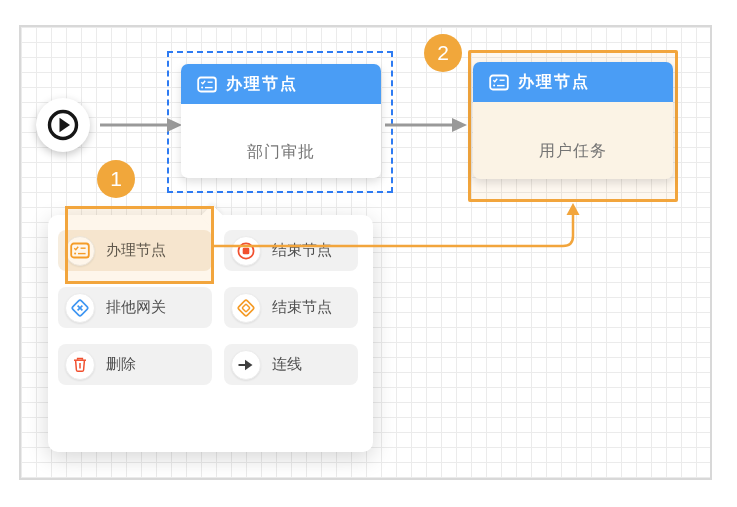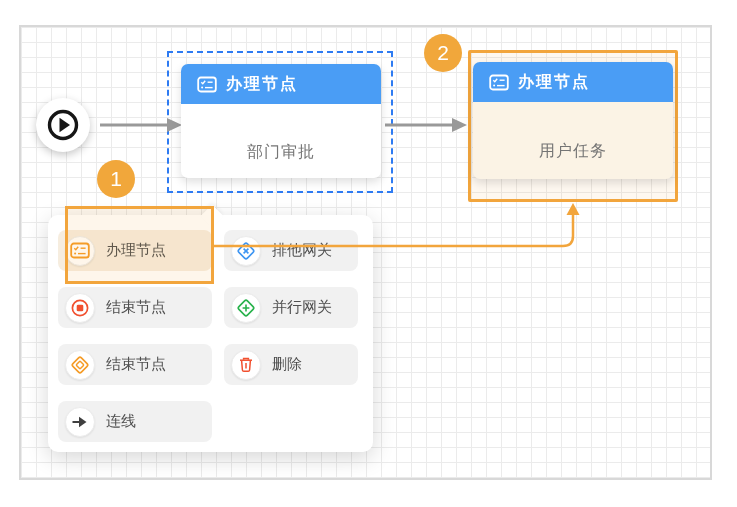--- a/index.html
+++ b/index.html
@@ -181,46 +181,37 @@
           <circle cx="5.1" cy="11.6" r="1" fill="var(--icon-orange)"></circle>
           <line x1="8" y1="11.6" x2="15.6" y2="11.6" stroke="var(--icon-orange)" stroke-width="1.4"></line>
         </svg>
       </span>
       <span>办理节点</span>
     </div>
 
     <div class="menu-item">
       <span class="icon-circle">
         <svg width="20" height="20" viewBox="0 0 20 20">
+          <circle cx="10" cy="10" r="7.6" fill="none" stroke="var(--icon-red)" stroke-width="1.7"></circle>
+          <rect x="6.7" y="6.7" width="6.6" height="6.6" rx="1.4" fill="var(--icon-red)"></rect>
+        </svg>
+      </span>
+      <span>结束节点</span>
+    </div>
+
+    <div class="menu-item">
+      <span class="icon-circle">
+        <svg width="20" height="20" viewBox="0 0 20 20">
           <rect x="4" y="4" width="12" height="12" rx="2" fill="none" stroke="var(--icon-blue)" stroke-width="1.6" transform="rotate(45 10 10)"></rect>
           <path d="M7.6,7.6 L12.4,12.4 M12.4,7.6 L7.6,12.4" stroke="var(--icon-blue)" stroke-width="1.6"></path>
         </svg>
       </span>
       <span>排他网关</span>
     </div>
 
-    <div class="menu-item">
-      <span class="icon-circle">
-        <svg width="20" height="20" viewBox="0 0 20 20">
-          <circle cx="10" cy="10" r="7.6" fill="none" stroke="var(--icon-red)" stroke-width="1.7"></circle>
-          <rect x="6.7" y="6.7" width="6.6" height="6.6" rx="1.4" fill="var(--icon-red)"></rect>
-        </svg>
-      </span>
-      <span>结束节点</span>
-    </div>
-
-    <div class="menu-item">
-      <span class="icon-circle">
-        <svg width="20" height="20" viewBox="0 0 20 20">
-          <rect x="4" y="4" width="12" height="12" rx="2" fill="none" stroke="var(--icon-green)" stroke-width="1.6" transform="rotate(45 10 10)"></rect>
-          <path d="M10,6.6 L10,13.4 M6.6,10 L13.4,10" stroke="var(--icon-green)" stroke-width="1.6"></path>
-        </svg>
-      </span>
-      <span>并行网关</span>
-    </div>
 
     <div class="menu-item">
       <span class="icon-circle">
         <svg width="20" height="20" viewBox="0 0 20 20">
           <rect x="4" y="4" width="12" height="12" rx="2" fill="none" stroke="var(--icon-orange)" stroke-width="1.6" transform="rotate(45 10 10)"></rect>
           <rect x="7.2" y="7.2" width="5.6" height="5.6" rx="1" fill="none" stroke="var(--icon-orange)" stroke-width="1.5" transform="rotate(45 10 10)"></rect>
         </svg>
       </span>
       <span>结束节点</span>
     </div>

